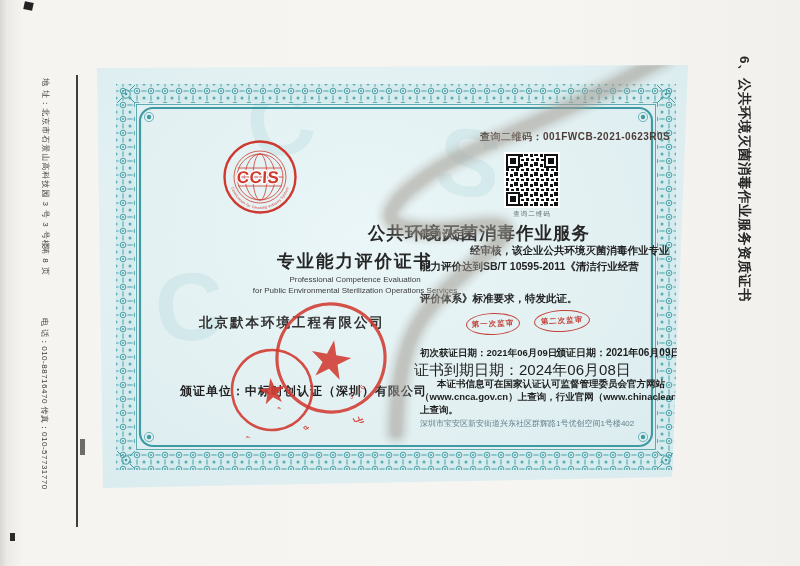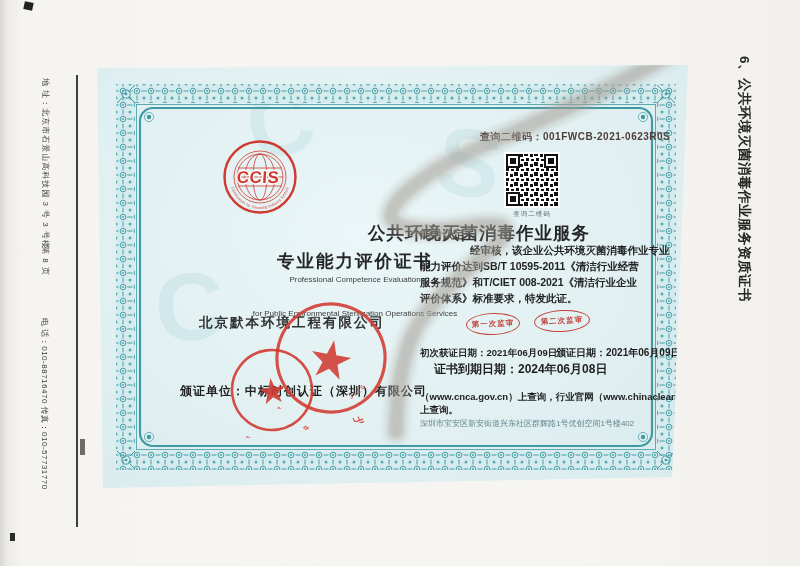--- a/index.html
+++ b/index.html
@@ -138,47 +138,47 @@
       </text>
       <text font-size="3.7" fill="#cf3a30" letter-spacing="0.2">
         <textPath href="#logoArcBot" startOffset="50%" text-anchor="middle">Certification for Cleaning Industry System</textPath>
       </text>
       <text x="38" y="44" text-anchor="middle" font-size="17" font-weight="800" fill="#cf3a30" stroke="#ffffff" stroke-width="2.6" paint-order="stroke" letter-spacing="0.5" transform="skewX(-3)">CCIS</text>
     </svg>
 
     <span class="t bold" style="left:23px;top:158px;width:470px;text-align:right;font-size:17.5px;letter-spacing:1px;color:#262626;width:470px;left:23px;max-width:470px;">公共环境灭菌消毒作业服务</span>
     <span class="t bold" style="left:23px;top:186px;width:470px;text-align:center;font-size:17.5px;letter-spacing:2px;color:#262626;">专业能力评价证书</span>
     <span class="t" style="left:23px;top:212px;width:470px;text-align:center;font-size:8px;color:#3c3c3c;">Professional Competence Evaluation</span>
-    <span class="t" style="left:23px;top:223px;width:470px;text-align:center;font-size:8px;color:#3c3c3c;margin-top:23px;">for Public Environmental Sterilization Operations Services</span>
+    <span class="t" style="left:23px;top:223px;width:470px;text-align:center;font-size:8px;color:#3c3c3c;">for Public Environmental Sterilization Operations Services</span>
 
     <span class="t" style="left:323px;top:164px;font-size:11px;font-weight:700;">能力认定：</span>
     <span class="t" style="left:345px;top:181px;font-size:10.5px;font-weight:600;padding-left:28px;">经审核，该企业公共环境灭菌消毒作业专业</span>
     <span class="t" style="left:323px;top:197px;font-size:10.5px;font-weight:600;">能力评价达到SB/T 10595-2011《清洁行业经营</span>
-    <span class="t" style="left:323px;top:213px;font-size:10.5px;font-weight:600;">服务规范》和T/CIET 008-2021《清洁行业企业</span>
     <span class="t" style="left:323px;top:229px;font-size:10.5px;font-weight:700;">评价体系》标准要求，特发此证。</span>
 
     <div class="oval" style="left:369px;top:250px;width:52px;height:20px;transform:rotate(-2deg);">
         <span>第一次监审</span>
       </div>
     <div class="oval" style="left:437px;top:247px;width:54px;height:20px;transform:rotate(-3deg);">
         <span>第二次监审</span>
       </div>
 
     <span class="t" style="left:102px;top:251px;font-size:13.5px;font-weight:600;letter-spacing:2px;color:#333;">北京默本环境工程有限公司</span>
 
     <span class="t" style="left:323px;top:284px;font-size:9.5px;font-weight:700;color:#1e1e1e;text-align:right;">
       <span>初次获证日期：</span><span>2021年06月09日</span>
     </span>
     <span class="t" style="left:459px;top:283px;font-size:10px;font-weight:700;color:#1e1e1e;">
       <span>颁证日期：</span><span>2021年06月09日</span>
     </span>
-    <span class="t" style="left:337px;top:298px;font-size:12px;font-weight:700;color:#1e1e1e;">
+    <span class="t" style="left:317px;top:298px;font-size:15px;font-weight:400;color:#1e1e1e;">
       <span>证书到期日期：</span><span>2024年06月08日</span>
     </span>
 
+    <span class="t" style="left:340px;top:315px;font-size:9.5px;font-weight:600;">本证书信息可在国家认证认可监督管理委员会官方网站</span>
     <span class="t" style="left:323px;top:328px;font-size:9.5px;font-weight:600;">（www.cnca.gov.cn）上查询，行业官网（www.chinaclean.org）</span>
     <span class="t" style="left:323px;top:341px;font-size:9.5px;font-weight:600;">上查询。</span>
     <span class="t" style="left:323px;top:355px;font-size:8px;color:#62828a;">深圳市宝安区新安街道兴东社区群辉路1号优创空间1号楼402</span>
 
     <span class="t" style="left:83px;top:320px;font-size:12px;font-weight:700;letter-spacing:1px;color:#1f1f1f;">
       <span>颁证单位：</span><span>中标时创认证（深圳）有限公司</span>
     </span>
 
     <svg class="svgabs" style="left:175px;top:236px;opacity:.88;transform:rotate(10deg);" width="118" height="118" viewBox="0 0 118 118">
       <defs>

